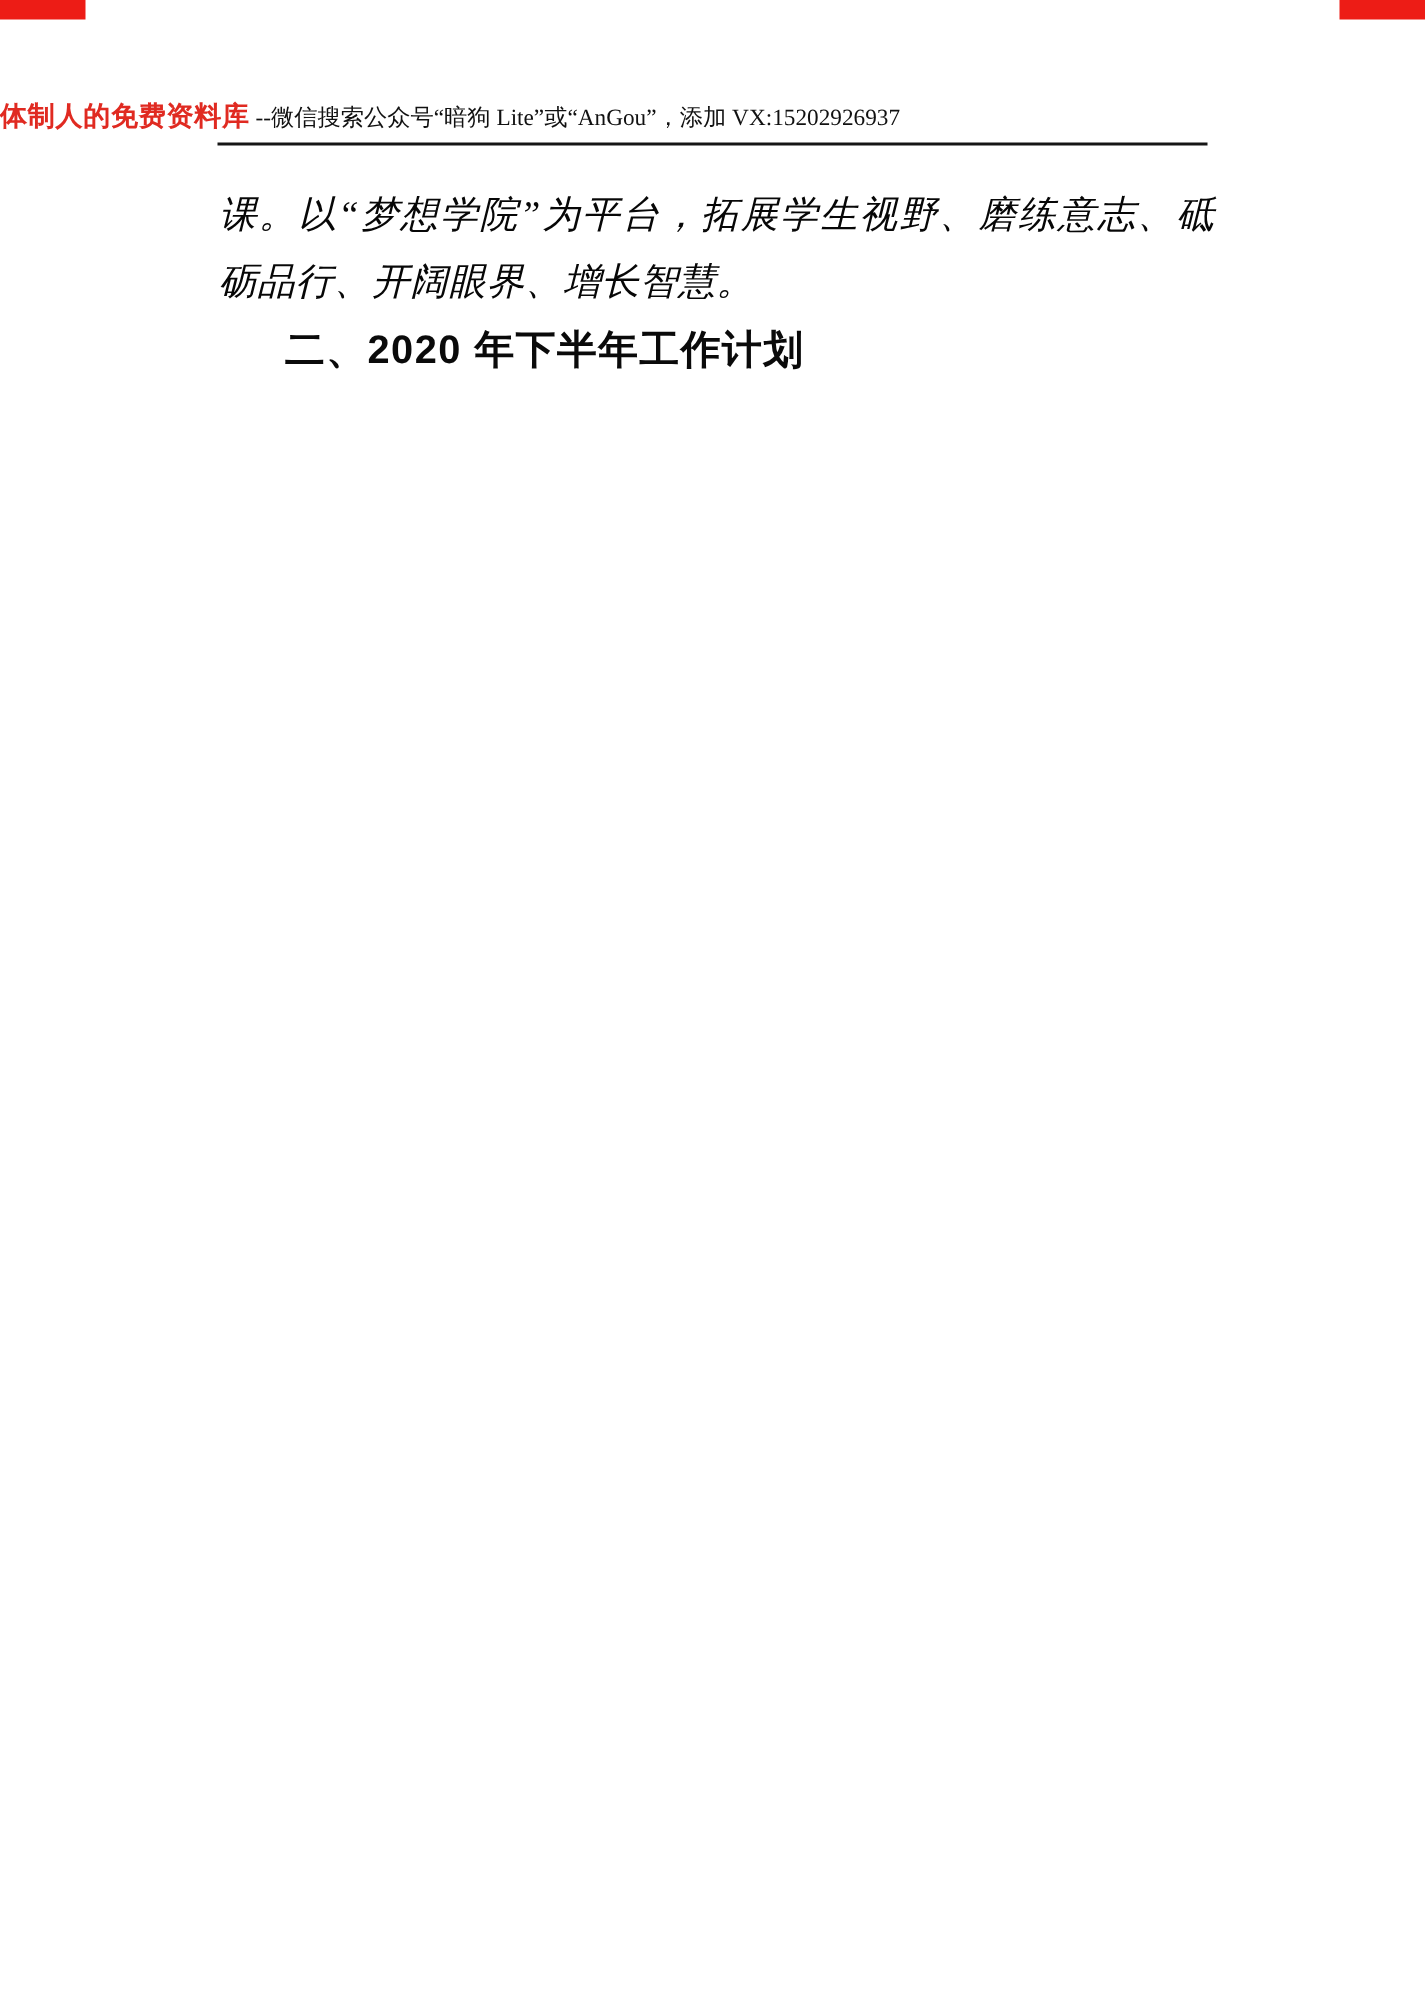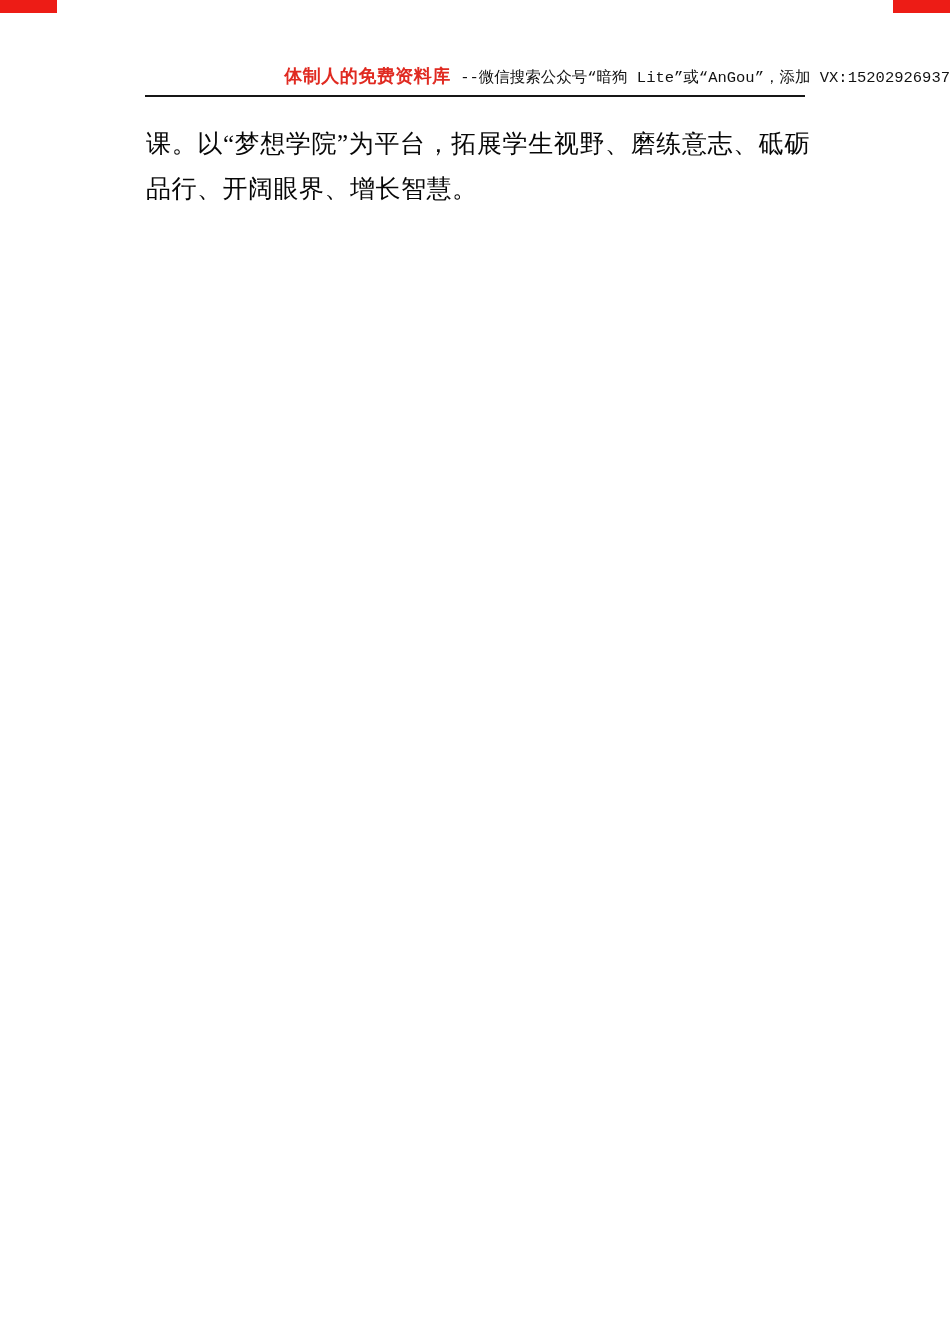--- a/index.html
+++ b/index.html
@@ -21,22 +21,22 @@
     width: 57px;
     height: 13px;
     background: var(--marker-red, #ed1c16);
   }
   .corner-marker.left  { left: 0; }
   .corner-marker.right { right: 0; }
 
   
   .promo-header {
     padding-top: 66px;
-    text-align: right;
-    font-family: Liberation Mono, monospace;
+    text-align: left;
+    font-family: Liberation Serif, serif;
     line-height: 1.25;
   }
   .promo-line1 { font-size: 15.5px; white-space: nowrap; }
   .brand {
     color: var(--brand-red, #e02a21);
     font-weight: bold;
     font-size: 18px;
     letter-spacing: 0.5px;
   }
   .promo-text { color: #111111; }
@@ -63,21 +63,21 @@
     position: absolute;
     left: 146px;
     top: 121px;
     width: 664px;
     font-size: 25px;
     line-height: 45px;
     text-align: justify;
     text-justify: inter-ideograph;
     letter-spacing: 0.5px;
   }
-  .doc-content p { margin: 0; }
+  .doc-content p { margin: 0; font-style: italic; }
   .para-indent { text-indent: 50px; }
   .doc-heading {
     margin: 0;
     font-family: "Liberation Sans", sans-serif;
     font-weight: bold;
     font-size: 26.5px;
     line-height: 45px;
     text-indent: 44px;
     color: #0a0a0a;
     letter-spacing: 1px;
@@ -93,13 +93,14 @@
 <div class="promo-header">
   <div class="promo-line1">
     <span class="brand">体制人的免费资料库</span>
     <span class="promo-text">--微信搜索公众号“暗狗 Lite”或“AnGou”，添加 VX:15202926937</span>
   </div>
   <hr class="header-rule">
 </div>
 
 <div class="doc-content">
   <p>课。以“梦想学院”为平台，拓展学生视野、磨练意志、砥砺品行、开阔眼界、增长智慧。</p>
+  <h2 class="doc-heading">二、2020 年下半年工作计划</h2>
 </div>
 
 </body></html>

